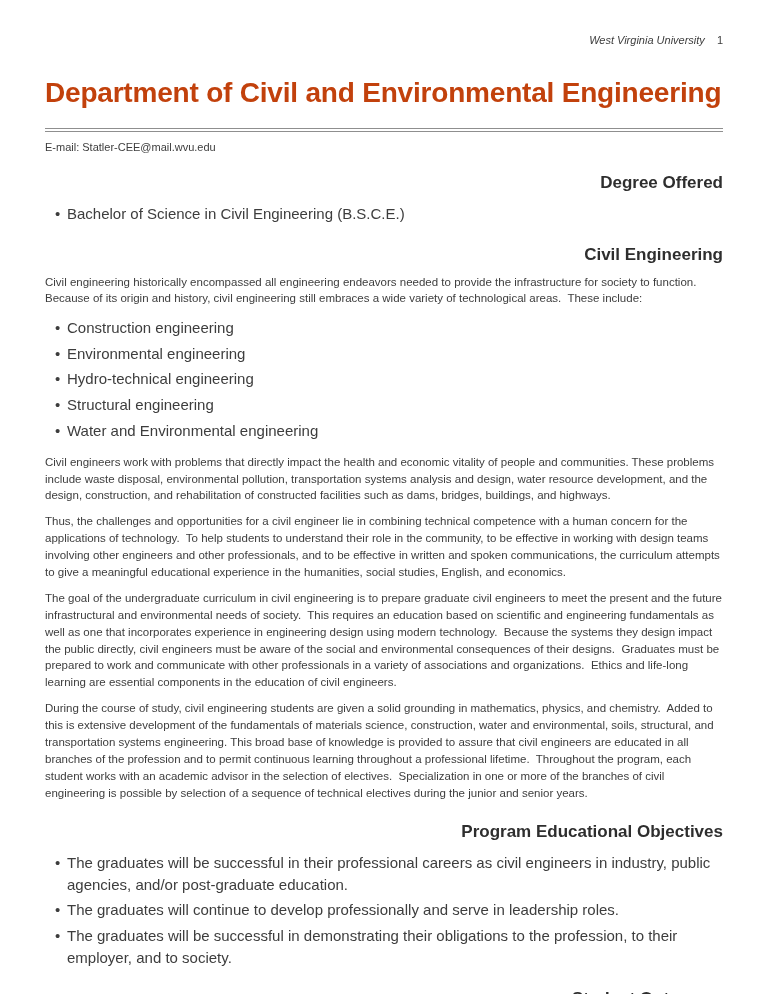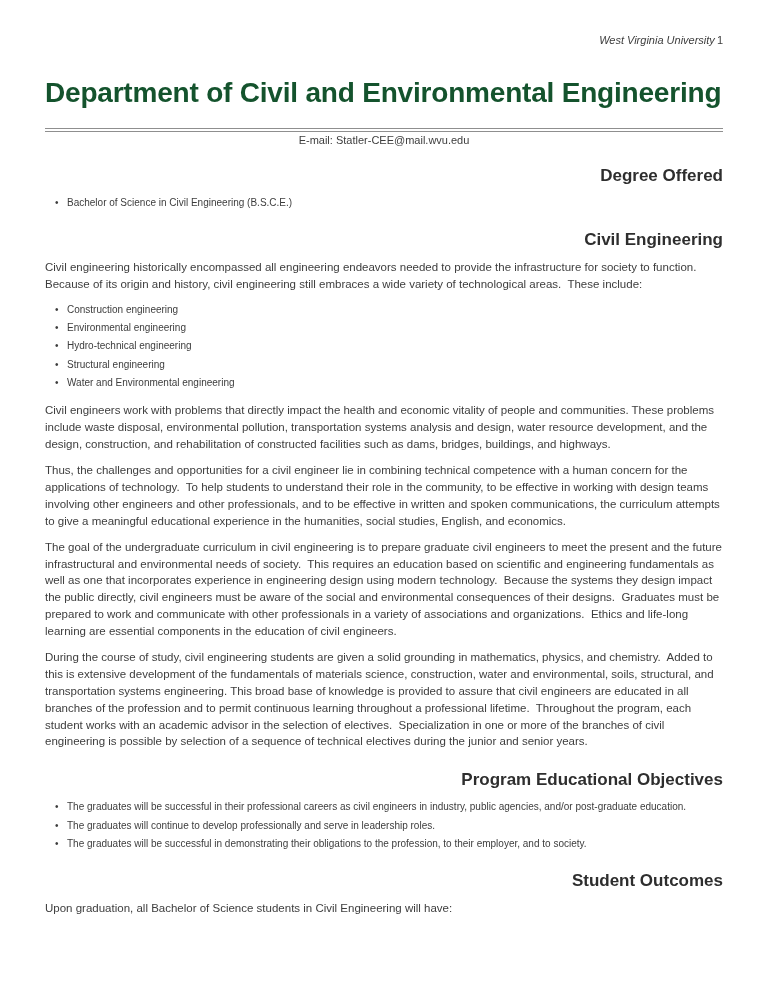--- a/index.html
+++ b/index.html
@@ -10,44 +10,43 @@
     background: #ffffff;
     padding: 34px 45px 40px 45px;
     font-family: "Liberation Sans", sans-serif;
     color: #3d3d3d;
     overflow: hidden;
   }
   .page-header {
     display: flex;
     justify-content: flex-end;
     align-items: baseline;
-    gap: 2px;
+    gap: 12px;
     font-size: 11px;
     color: #3d3d3d;
   }
   .institution { font-style: italic; }
   .page-number { font-style: normal; }
   .doc-title {
     margin-top: 32px;
     font-size: 28px;
     font-weight: bold;
-    color: #14532d;
+    color: #c2410c;
     letter-spacing: -0.2px;
     line-height: 1.1;
   }
   .title-rule {
     margin-top: 7px;
     height: 2px;
     border-top: 1px solid #8f8f8f;
     border-bottom: 1px solid #8f8f8f;
   }
   .email-line {
-    margin-top: 2px;
+    margin-top: 9px;
     font-size: 11px;
-    text-align: center;
   }
   .section-heading {
     font-size: 17px;
     font-weight: bold;
     color: #2e2e2e;
     margin: 20px 0 6px 0;
     text-align: right;
   }
   .body-text {
     font-size: 11.5px;
@@ -55,21 +54,21 @@
     margin: 9px 0;
     white-space: pre-wrap;
   }
   .bullet-list {
     list-style: none;
     margin: 10px 0 12px 0;
     padding: 0 0 0 10px;
   }
   .bullet-list li {
     position: relative;
-    font-size: 10px;
+    font-size: 15px;
     line-height: 1.47;
     padding-left: 12px;
     margin: 3.5px 0;
   }
   .bullet-list li::before {
     content: "\2022";
     position: absolute;
     left: 0;
     top: 0;
   }

